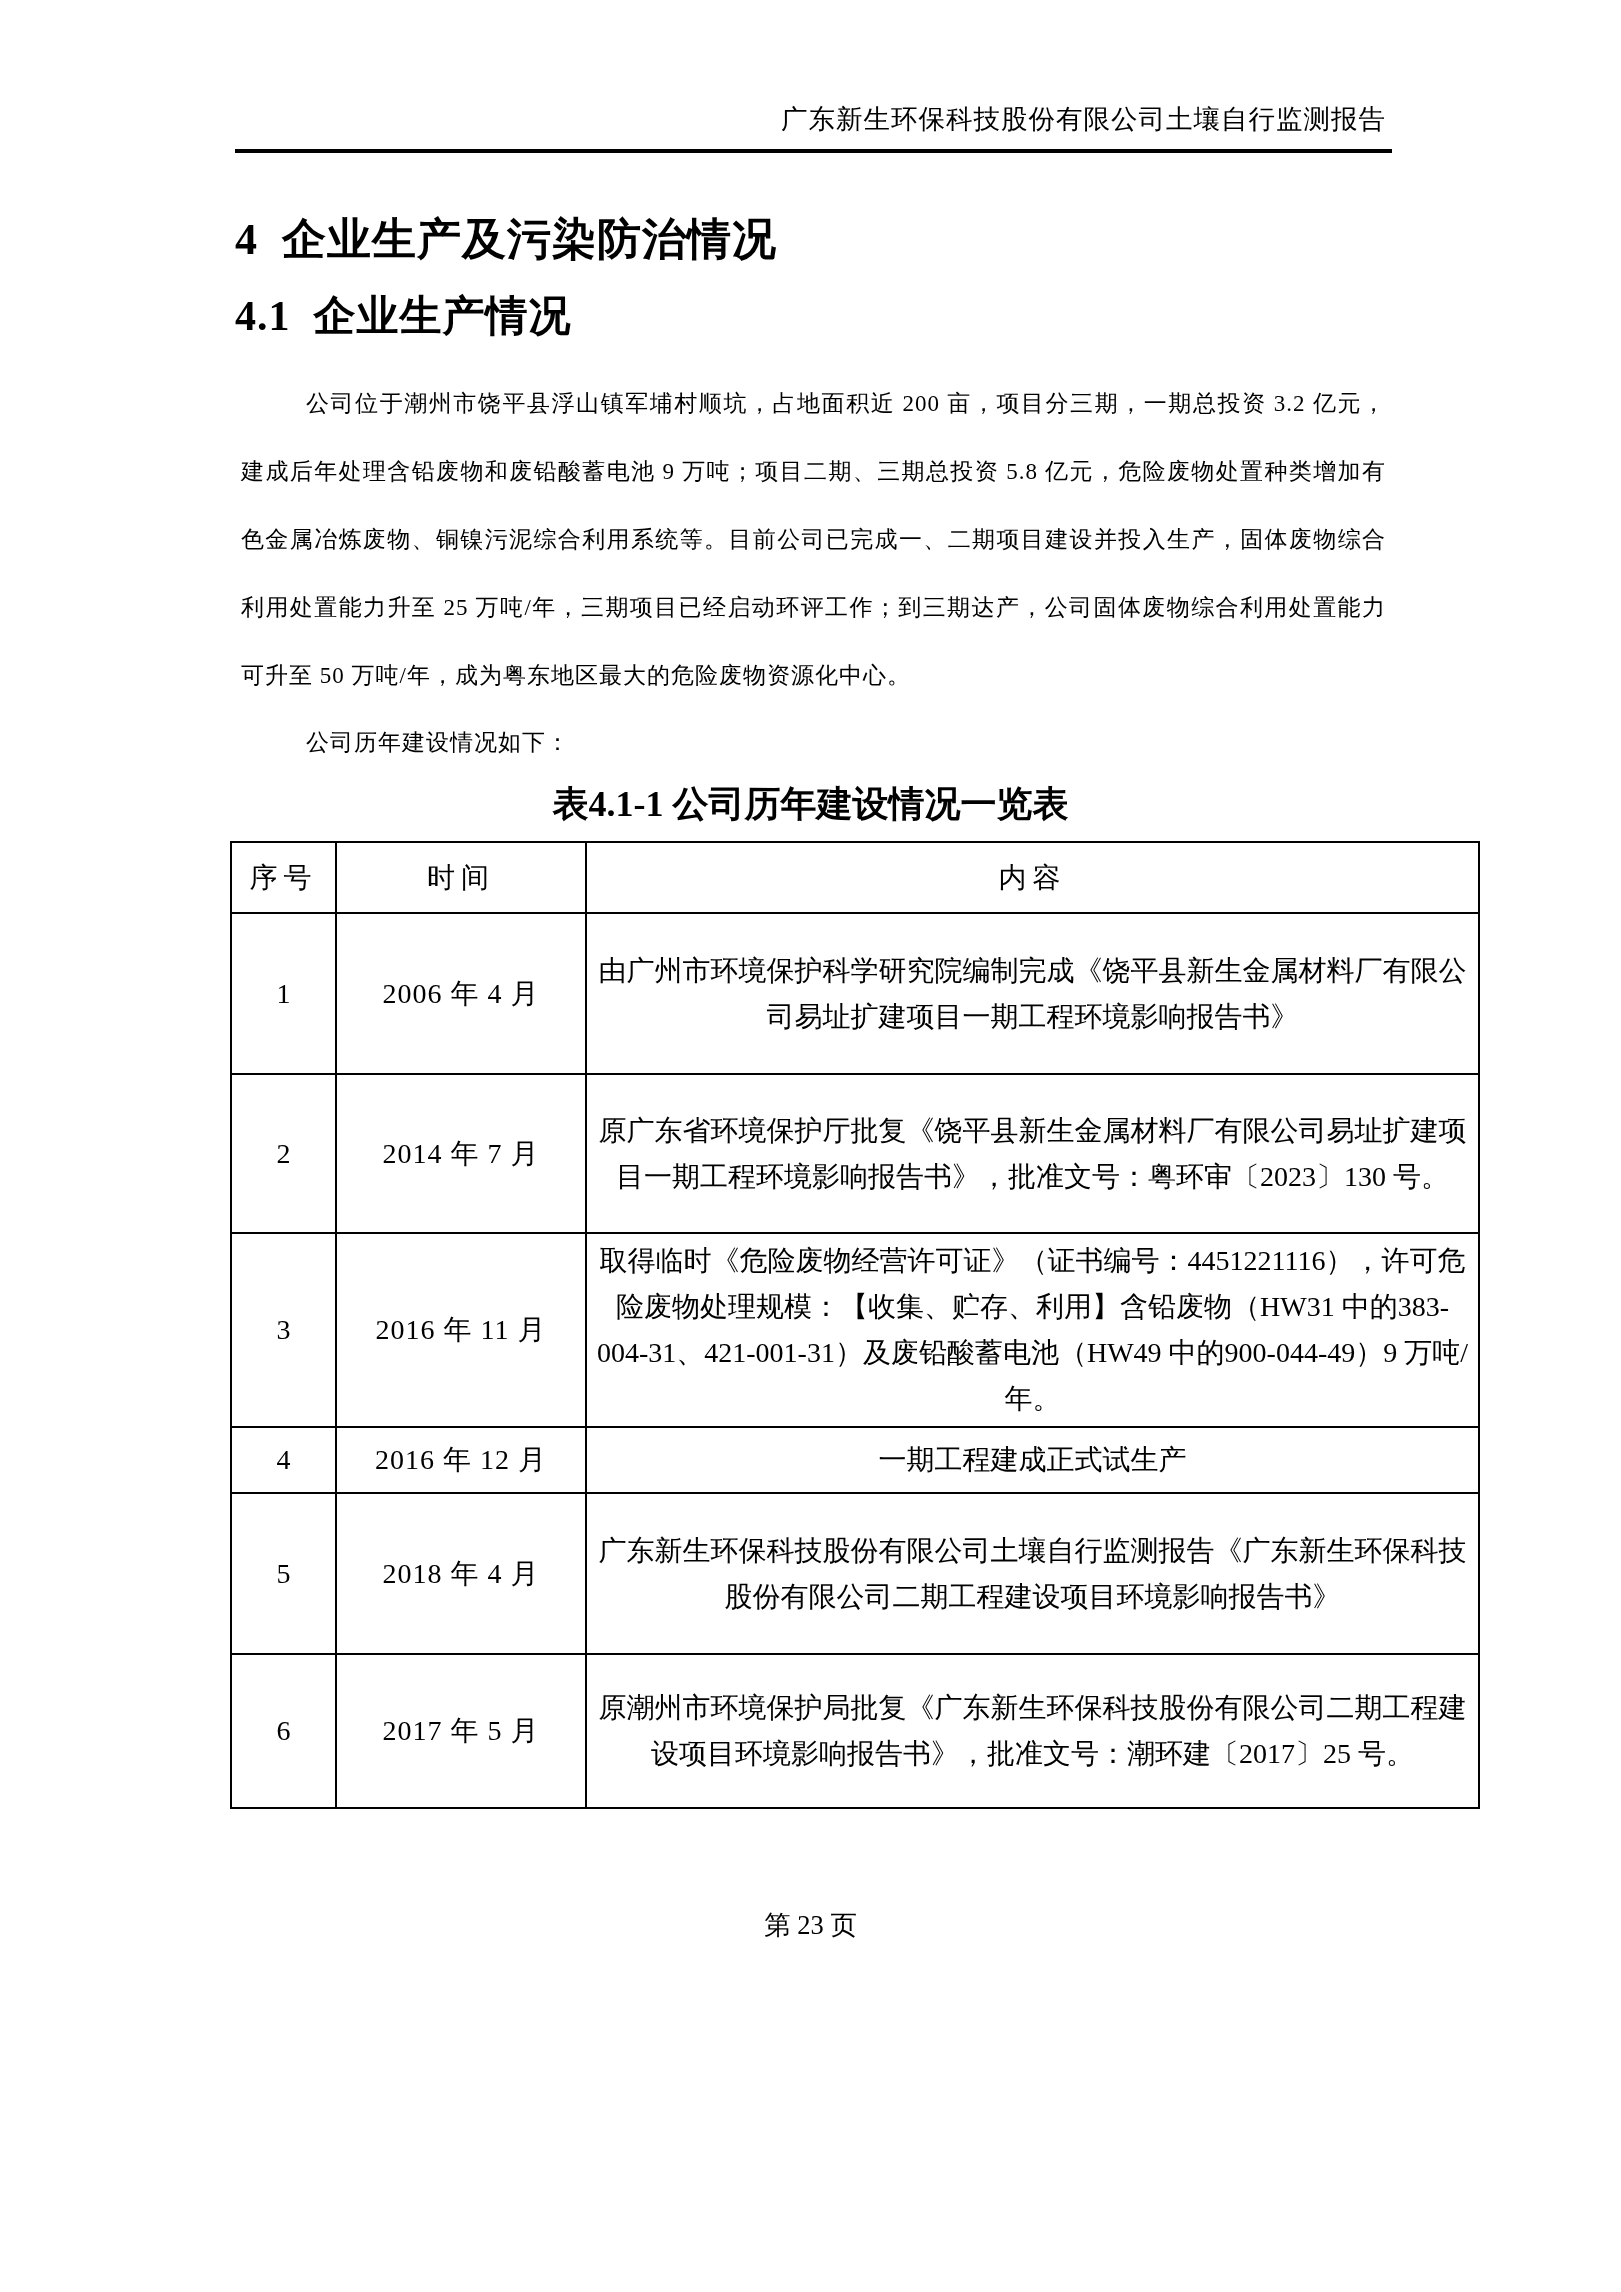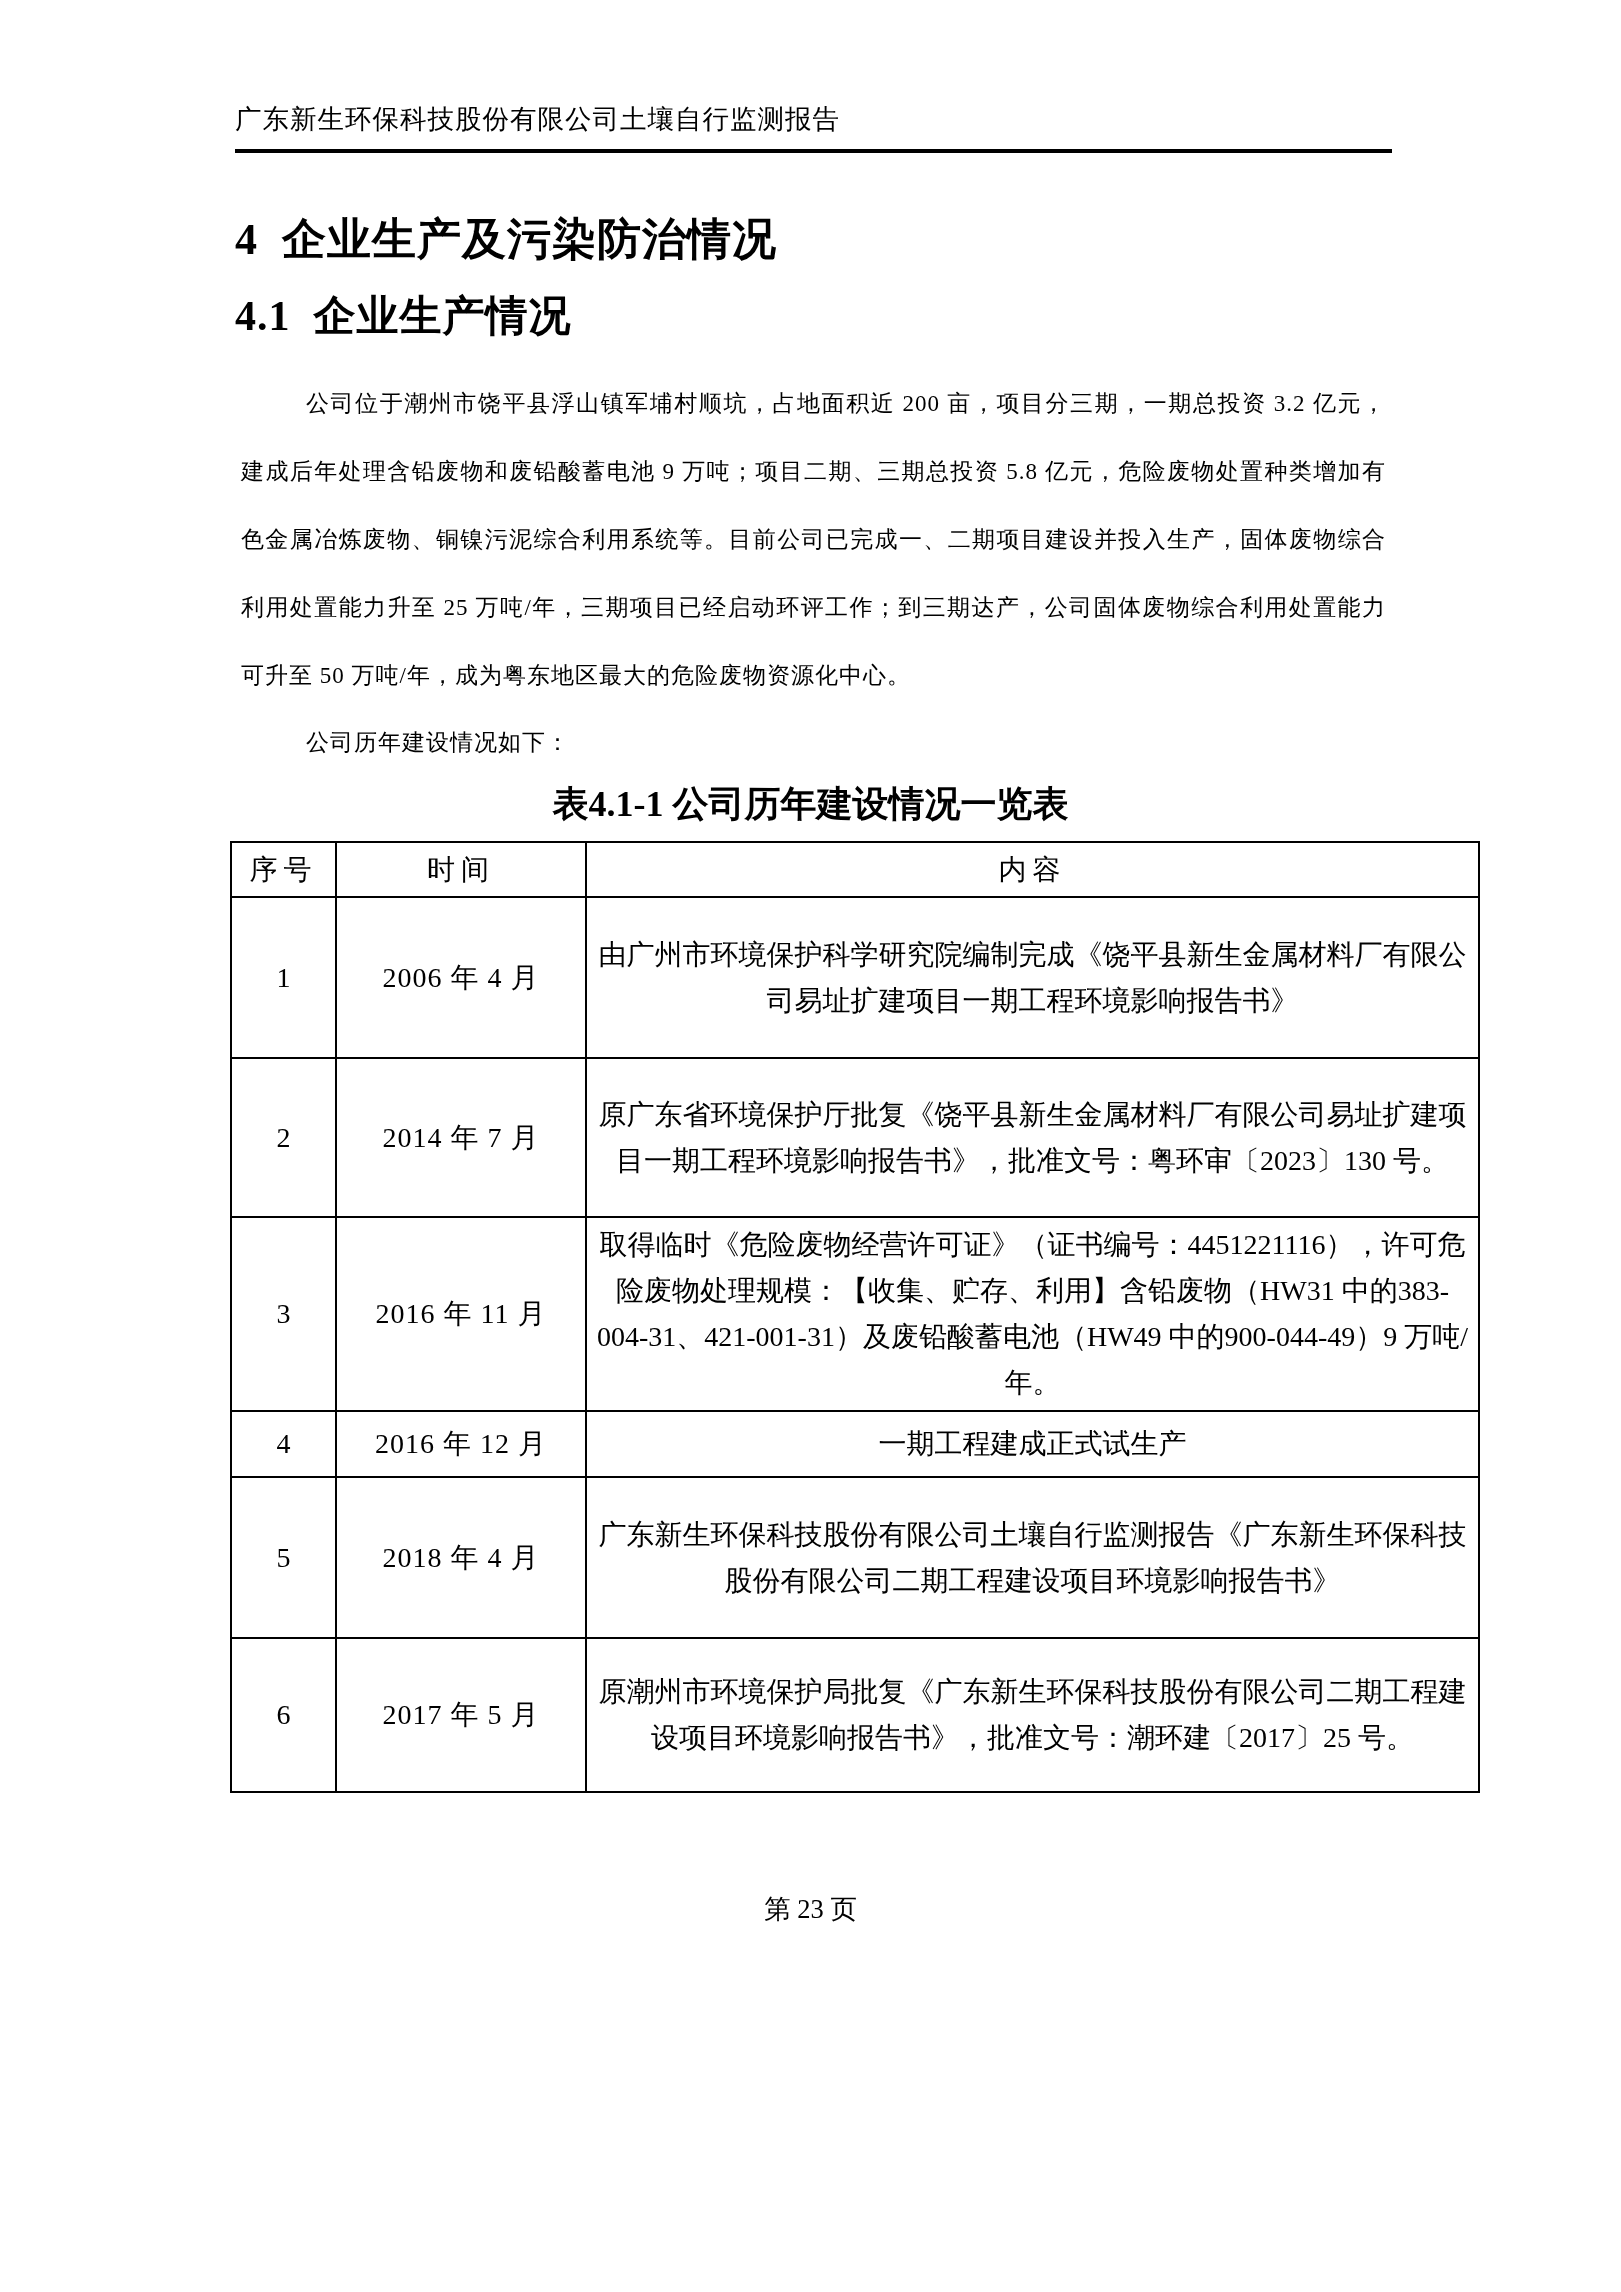--- a/index.html
+++ b/index.html
@@ -10,21 +10,21 @@
     background: #ffffff;
     color: #000000;
     font-family: "Liberation Serif", "DejaVu Serif", serif;
     overflow: hidden;
     box-sizing: border-box;
   }
   
   .doc-header-title {
     margin: 0 235px;
     padding-top: 104px;
-    text-align: left;
+    text-align: right;
     font-family: "Liberation Sans", "DejaVu Sans", sans-serif;
     font-size: 26.5px;
     line-height: 31px;
     letter-spacing: 1px;
   }
   .doc-header-rule {
     margin: 13.7px 229px 0 235px;
     height: 3.9px;
     background: #000000;
   }
@@ -82,21 +82,21 @@
     table-layout: fixed;
   }
   table.history th, table.history td {
     border: 2px solid #000000;
     font-size: 28px;
     text-align: center;
     vertical-align: middle;
     padding: 3.9px 7.8px;
     box-sizing: border-box;
   }
-  table.history th { font-weight: normal; letter-spacing: 5.9px; height: 55px; border-radius: 26px; }
+  table.history th { font-weight: normal; letter-spacing: 5.9px; height: 71px; border-radius: 26px; }
   col.c-no   { width: 105px; }
   col.c-time { width: 250px; }
   col.c-content { width: 893px; }
   td.col-content { line-height: 46px; padding: 5.9px 15.7px; }
   td.col-time { letter-spacing: 1px; }
   tr.r1 { height: 161px; }
   tr.r2 { height: 159px; }
   tr.r3 { height: 181px; }
   tr.r4 { height: 66px;  }
   tr.r5 { height: 161px; }

